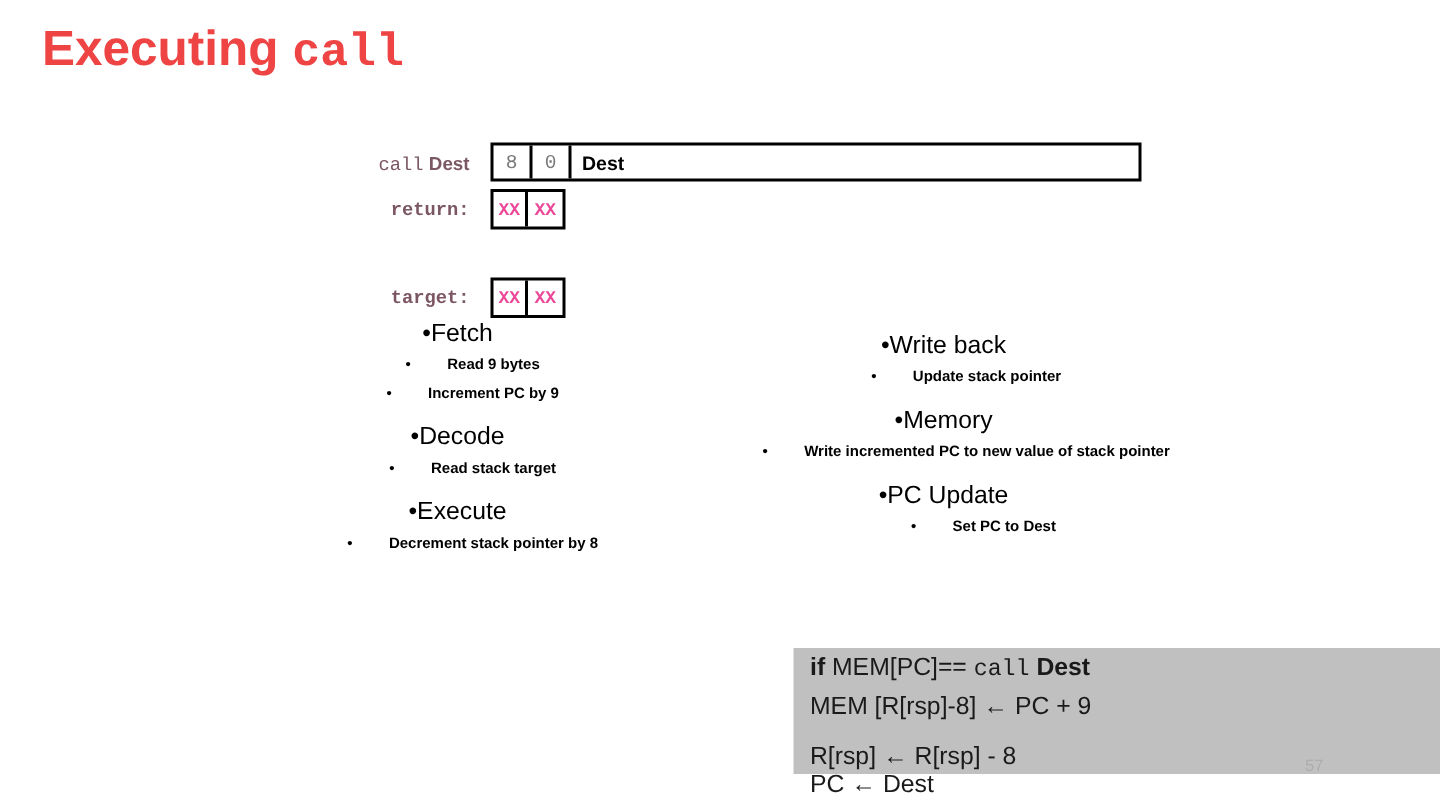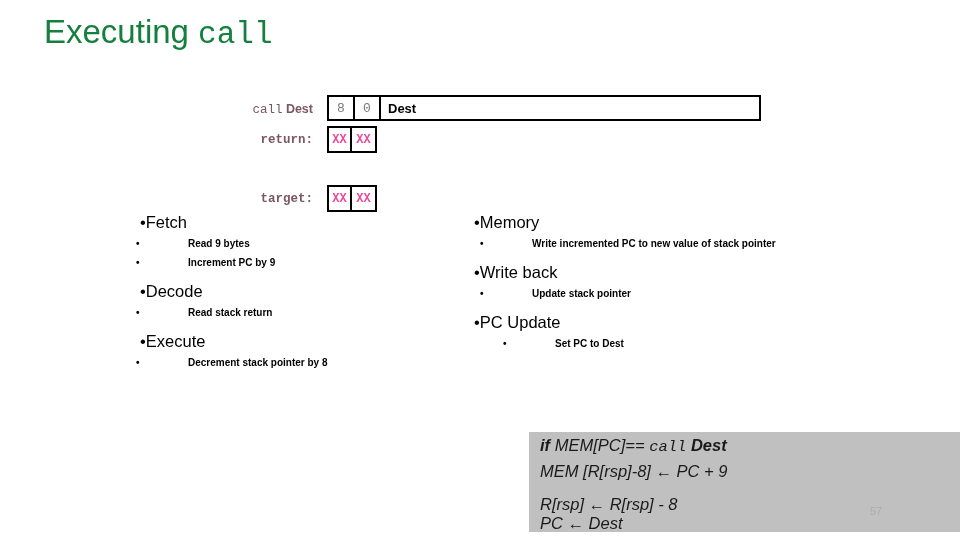--- a/index.html
+++ b/index.html
@@ -12,26 +12,26 @@
     height: 540px;
     position: relative;
     overflow: hidden;
     font-family: "Liberation Sans", sans-serif;
     color: #000000;
   }
 
   
   #slide-title {
     position: absolute;
-    left: 44px;
+    left: 28px;
     top: 12px;
     font-size: 33px;
     line-height: 40px;
-    font-weight: 400;
-    color: #15803d;
+    font-weight: 700;
+    color: #ef4444;
     white-space: nowrap;
   }
   #slide-title .mono {
     font-family: "Liberation Mono", "DejaVu Sans Mono", monospace;
     font-size: 31px;
   }
 
   
   #instr-diagram {
     position: absolute;
@@ -119,31 +119,30 @@
     margin: 0 0 1px 0;
     padding-left: 48px;
     text-indent: -26px;
     position: relative;
   }
   .lvl2 .dot2 {
     display: inline-block;
     width: 26px;
     font-weight: 700;
   }
-  .grp { margin-bottom: 9px; }
+  .grp { margin-bottom: 9px; text-align: center; }
 
   
   #semantics-box {
     position: absolute;
     left: 529px;
     top: 432px;
     width: 431px;
-    height: 100px;
+    height: 84px;
     background: #c0c0c0;
-    font-style: italic;
   }
   .sem-line {
     position: absolute;
     left: 11px;
     font-size: 16.5px;
     line-height: 18px;
     color: #1a1a1a;
     white-space: nowrap;
   }
   .sem-line .b { font-weight: 700; }
@@ -198,39 +197,39 @@
 <div class="bullet-col" id="col-left">
 
   <div class="grp">
     <p class="lvl1"><span class="dot">•</span><span>Fetch</span></p>
     <p class="lvl2"><span class="dot2">•</span><span>Read 9 bytes</span></p>
     <p class="lvl2"><span class="dot2">•</span><span>Increment PC by 9</span></p>
   </div>
 
   <div class="grp">
     <p class="lvl1"><span class="dot">•</span><span>Decode</span></p>
-    <p class="lvl2"><span class="dot2">•</span><span>Read stack return</span></p>
+    <p class="lvl2"><span class="dot2">•</span><span>Read stack target</span></p>
   </div>
 
   <div class="grp">
     <p class="lvl1"><span class="dot">•</span><span>Execute</span></p>
     <p class="lvl2"><span class="dot2">•</span><span>Decrement stack pointer by 8</span></p>
   </div>
 </div>
 
 <div class="bullet-col" id="col-right">
-
-  <div class="grp">
-    <p class="lvl1"><span class="dot">•</span><span>Memory</span></p>
-    <p class="lvl2" style="white-space:normal; padding-left:58px; text-indent:-26px;"><span class="dot2">•</span><span>Write incremented PC to new value of stack pointer</span></p>
-  </div>
 
   <div class="grp" style="margin-top:8px;">
     <p class="lvl1"><span class="dot">•</span><span>Write back</span></p>
     <p class="lvl2" style="padding-left:58px; text-indent:-26px;"><span class="dot2">•</span><span>Update stack pointer</span></p>
+  </div>
+
+  <div class="grp">
+    <p class="lvl1"><span class="dot">•</span><span>Memory</span></p>
+    <p class="lvl2" style="white-space:normal; padding-left:58px; text-indent:-26px;"><span class="dot2">•</span><span>Write incremented PC to new value of stack pointer</span></p>
   </div>
 
   <div class="grp">
     <p class="lvl1"><span class="dot">•</span><span>PC Update</span></p>
     <p class="lvl2" style="padding-left:58px; text-indent:-26px;margin-left:23px;"><span class="dot2">•</span><span>Set PC to Dest</span></p>
   </div>
 </div>
 
 <div id="semantics-box">
   <div class="sem-line" id="sem-0"><span class="b">if </span><span>MEM[PC]== </span><span class="mono">call</span><span class="b"> Dest</span></div>

